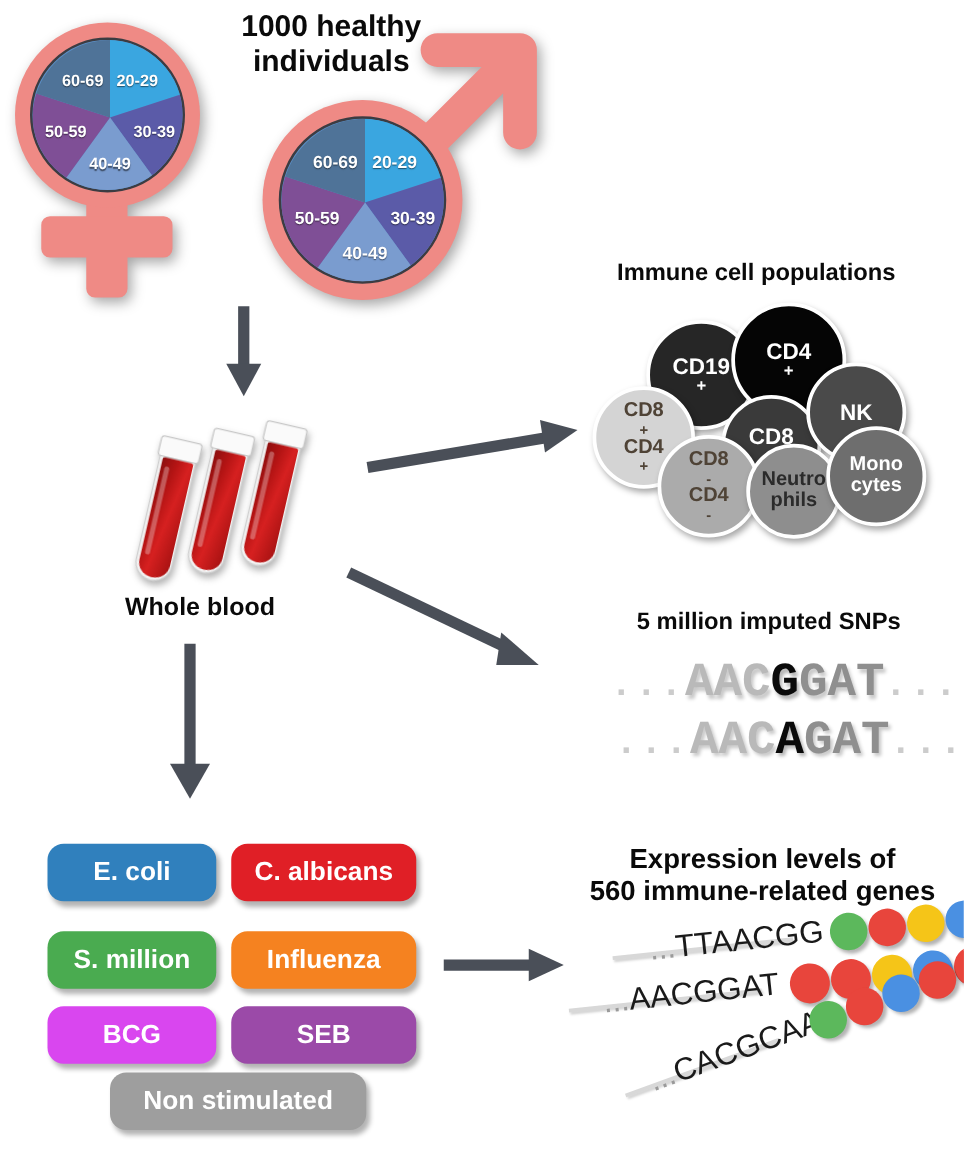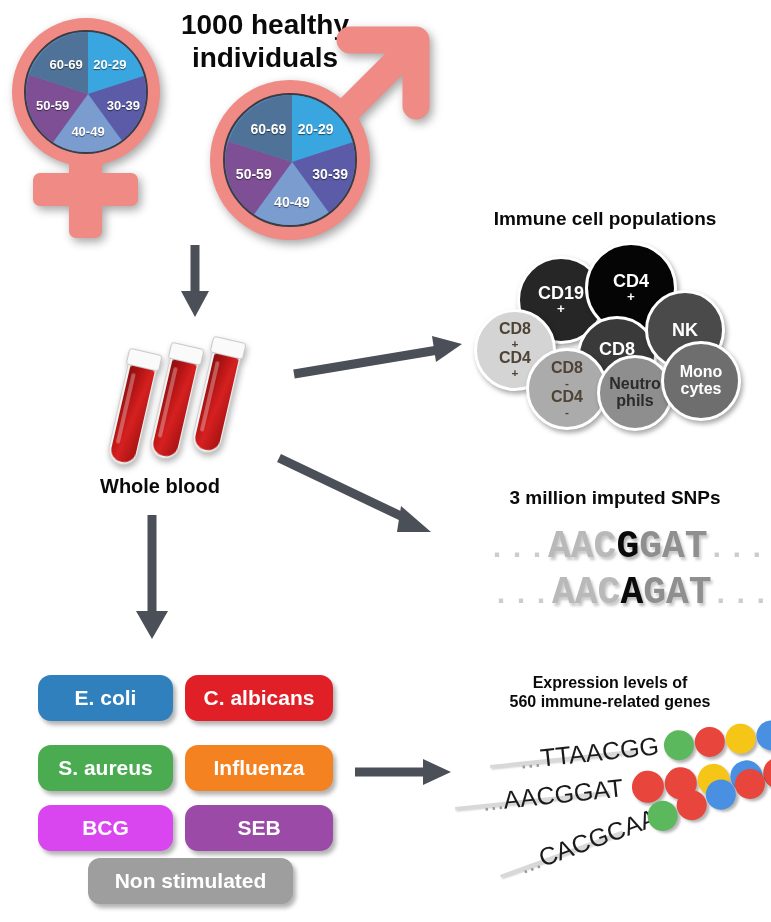--- a/index.html
+++ b/index.html
@@ -4,24 +4,24 @@
 <style>
   html,body{margin:0;padding:0;background:#ffffff;}
   body{width:771px;height:922px;position:relative;overflow:hidden;
        font-family:"Liberation Sans","DejaVu Sans",sans-serif;}
   .stage{position:absolute;left:0;top:0;width:771px;height:922px;}
 
   .abs{position:absolute;}
 
   
   .heading{font-weight:bold;color:#0a0a0a;text-align:center;line-height:1.18;}
-  #title-individuals{left:170px;top:8px;width:190px;font-size:28px;}
+  #title-individuals{left:170px;top:8px;width:190px;font-size:24px;}
   #title-immune{left:455px;top:208px;width:300px;font-size:19px;}
   #title-snps{left:470px;top:487px;width:290px;font-size:19px;}
-  #title-expression{left:455px;top:674px;width:310px;font-size:16px;}
+  #title-expression{left:455px;top:674px;width:310px;font-size:22px;}
   #label-wholeblood{left:60px;top:475px;width:200px;font-size:20px;}
 
   
   .gsym{position:absolute;filter:drop-shadow(3px 4px 5px rgba(0,0,0,0.35));}
   .ring{position:absolute;border-radius:50%;background:#ef8a85;}
   .pie-wrap{position:absolute;border-radius:50%;overflow:hidden;
             border:2px solid #3c3c42;box-sizing:border-box;background:#5b8ec4;}
   .pie-label{position:absolute;color:#ffffff;font-weight:bold;
              text-shadow:0 1px 1px rgba(0,0,0,.55);white-space:nowrap;}
 
@@ -215,46 +215,46 @@
         </div>
       </div>
       <div class="bubble" style="left: 661px; top: 341px; width: 80px; height: 80px; background: rgb(110, 110, 110); color: rgb(255, 255, 255); font-size: 16px;">
         <div>
           <span>Mono</span>
           <span>cytes</span>
         </div>
       </div>
     </div>
 
-  <div class="abs heading" id="title-snps">3 million imputed SNPs</div>
+  <div class="abs heading" id="title-snps">5 million imputed SNPs</div>
   <div class="abs" id="snp-block" style="left:488px;top:525px;width:260px;height:90px;">
       <div class="snp-row" style="left: 0px; top: 0px;"><span class="snp-dots">...</span><span class="b snp-dim">AAC</span><span class="b snp-hi">G</span><span class="b snp-mid">GAT</span><span class="snp-dots">...</span></div>
       <div class="snp-row" style="left: 4px; top: 46px;"><span class="snp-dots">...</span><span class="b snp-dim">AAC</span><span class="b snp-hi">A</span><span class="b snp-mid">GAT</span><span class="snp-dots">...</span></div>
     </div>
 
   <div class="abs" id="stimuli-block" style="left:0;top:0;width:771px;height:922px;">
       <div class="pill" style="left: 38px; top: 675px; width: 135px; height: 46px; background: rgb(48, 128, 189);">
         <span>E. coli</span>
       </div>
       <div class="pill" style="left: 185px; top: 675px; width: 148px; height: 46px; background: rgb(224, 31, 38);">
         <span>C. albicans</span>
       </div>
       <div class="pill" style="left: 38px; top: 745px; width: 135px; height: 46px; background: rgb(74, 171, 80);">
-        <span>S. aureus</span>
+        <span>S. million</span>
       </div>
       <div class="pill" style="left: 185px; top: 745px; width: 148px; height: 46px; background: rgb(245, 130, 32);">
         <span>Influenza</span>
       </div>
       <div class="pill" style="left: 38px; top: 805px; width: 135px; height: 46px; background: #d946ef;">
         <span>BCG</span>
       </div>
       <div class="pill" style="left: 185px; top: 805px; width: 148px; height: 46px; background: rgb(155, 74, 168);">
         <span>SEB</span>
       </div>
-      <div class="pill" style="left: 88px; top: 858px; width: 205px; height: 46px; background: rgb(158, 158, 158); border-radius: 12px;">
+      <div class="pill" style="left: 88px; top: 858px; width: 205px; height: 46px; background: rgb(158, 158, 158);">
         <span>Non stimulated</span>
       </div>
     </div>
 
   <div class="abs heading" id="title-expression">Expression levels of<br>560 immune-related genes</div>
   <div class="abs" id="expression-block" style="left:455px;top:725px;width:316px;height:190px;">
       <div class="strand" style="left: 35px; top: 18px; width: 330px; height: 44px; transform: rotate(-6deg); transform-origin: 0px 50%;">
         <div class="line" style="left: 0px; top: 22px; width: 145px;"></div>
         <div class="seqtxt" style="left: 30px; top: 6px;"><span class="dots">...</span>TTAACGG</div>
         <div class="bead" style="left: 175px; top: 7px; width: 30px; height: 30px; background: rgb(92, 184, 92);"></div>

